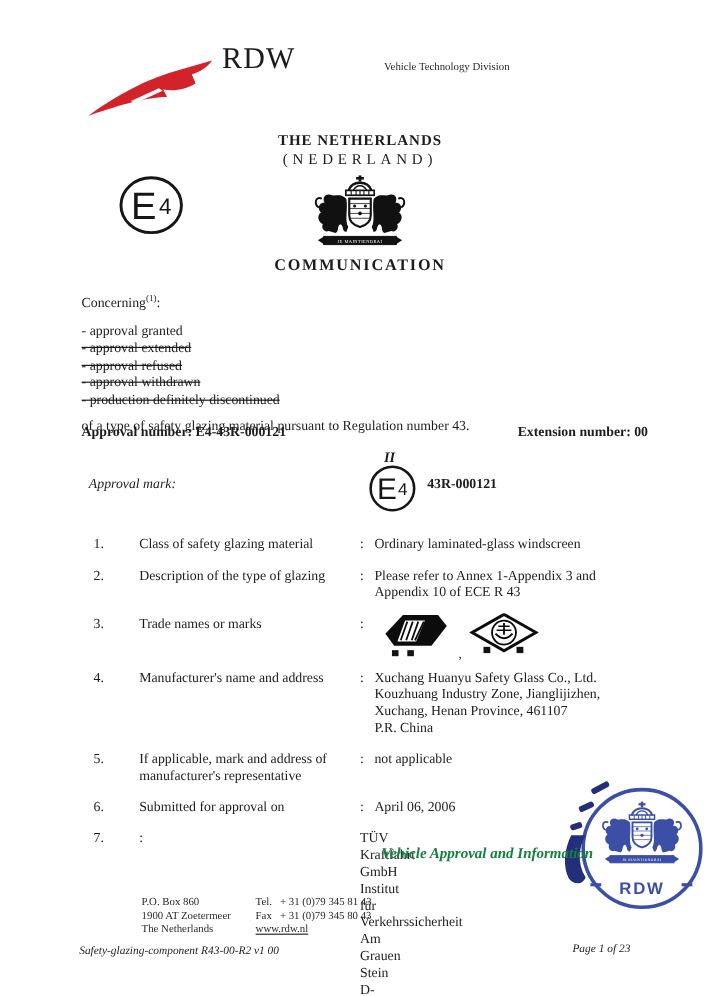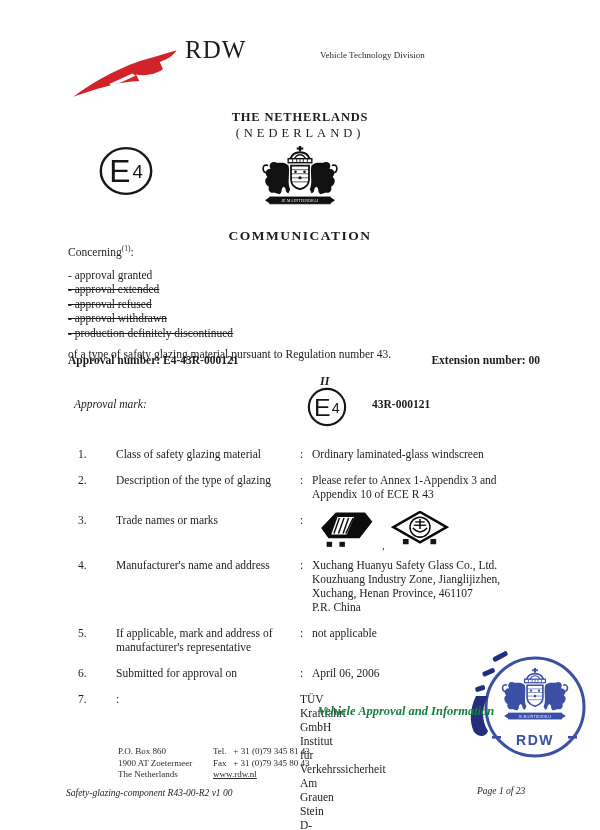--- a/index.html
+++ b/index.html
@@ -13,37 +13,37 @@
 
   
   .rdw-wordmark{left:185px;top:36px;font-size:25px;letter-spacing:1px;font-weight:500;}
   .division{left:320px;top:50px;font-size:9px;color:#2a2a2a;}
 
   
   .center-head{left:0;right:0;top:110px;text-align:center;}
   .nl-title{font-size:12.5px;font-weight:bold;letter-spacing:0.8px;}
   .nl-native{font-size:12.5px;letter-spacing:4px;margin-top:1px;}
   .coa-head{margin-top:5px;color:#111;}
-  .communication{font-size:13.5px;font-weight:bold;letter-spacing:1.5px;margin-top:16px;}
+  .communication{font-size:13.5px;font-weight:bold;letter-spacing:1.5px;margin-top:0;}
 
   
   .concerning{left:68px;top:242px;font-size:11.5px;line-height:14.5px;}
   .concerning sup{font-size:7.5px;vertical-align:5px;}
   .c-items{margin-top:8px;}
   .struck{text-decoration:line-through;}
   .subject{margin-top:7px;}
 
   
   .approval-row{left:68px;top:354px;width:472px;display:flex;justify-content:space-between;
     font-size:11.5px;font-weight:bold;}
 
   
   .mark-label{left:74px;top:398px;font-size:11.5px;font-style:italic;}
   .mark-class{left:320px;top:374px;font-size:12px;font-weight:bold;font-style:italic;}
-  .mark-number{left:372px;top:398px;font-size:11.5px;font-weight:bold;}
+  .mark-number{left:356px;top:398px;font-size:11.5px;font-weight:bold;}
 
   
   .items{left:78px;top:447px;width:470px;}
   .item-row{display:grid;grid-template-columns:38px 184px 12px auto;
     font-size:11.5px;line-height:14px;margin-bottom:12px;}
   .ml{white-space:pre-line;}
   .logos-cell{display:flex;align-items:flex-end;gap:6px;margin-top:-4px;}
   .logo-comma{font-size:11px;line-height:8px;}
 
   

